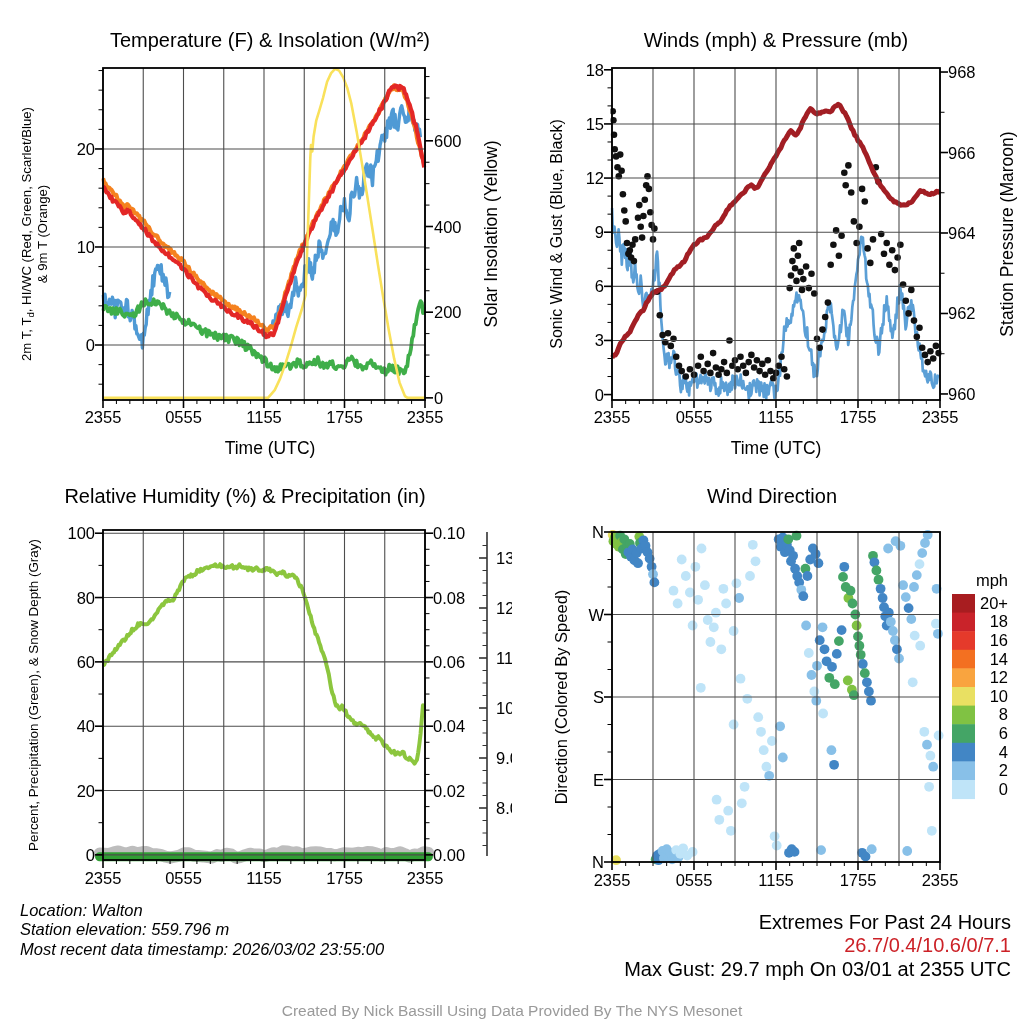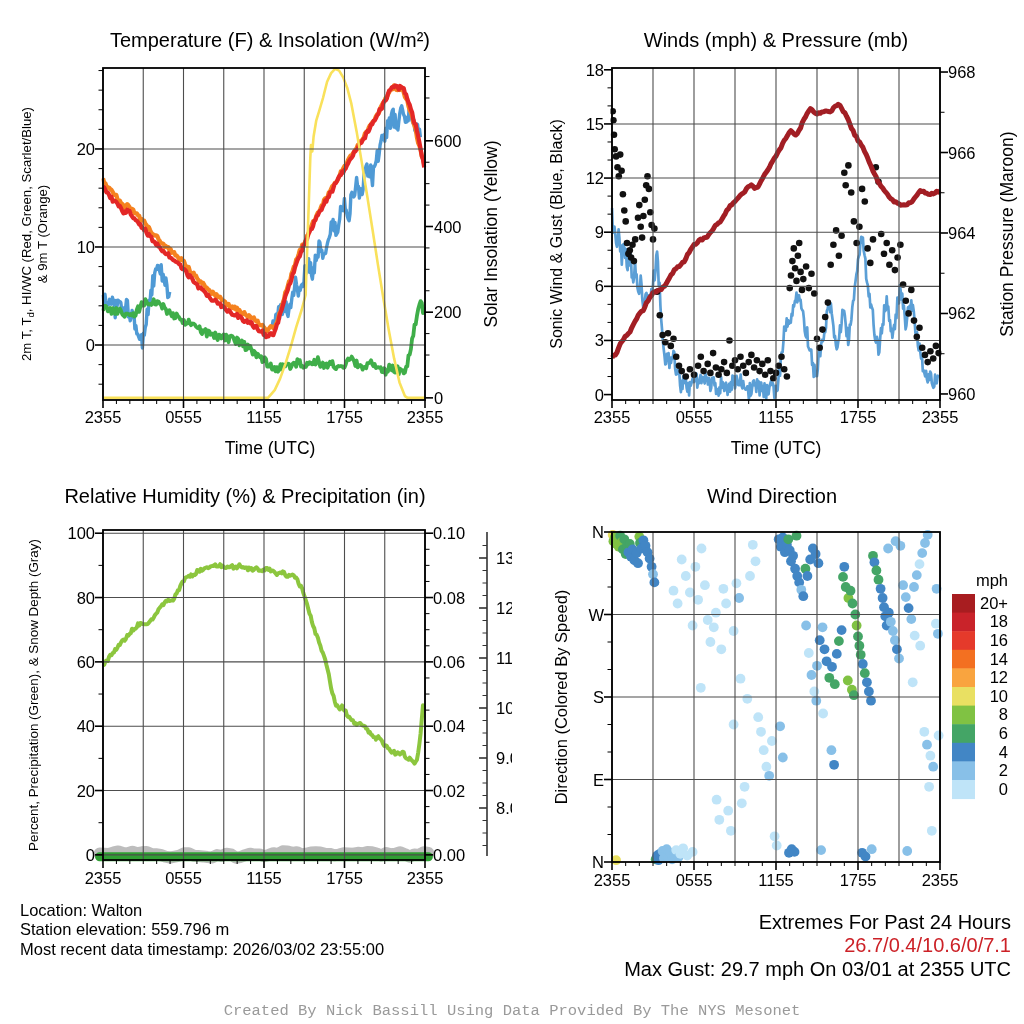--- a/index.html
+++ b/index.html
@@ -4,25 +4,25 @@
 <style>
   html,body{margin:0;padding:0;background:#fff;}
   .fig{position:relative;width:1024px;height:1024px;background:#fff;
        font-family:"Liberation Sans",sans-serif;color:#000;overflow:hidden;}
   .panel{position:absolute;}
   #c-tl{left:0;top:0;}
   #c-tr{left:512px;top:0;}
   #c-bl{left:0;top:470px;}
   #c-br{left:512px;top:470px;}
   svg text{font-family:"Liberation Sans",sans-serif;fill:#000;}
-  .foot-left{position:absolute;left:20px;top:901px;font-size:16.5px;line-height:19.4px;}
+  .foot-left{position:absolute;left:20px;top:901px;font-size:16.5px;line-height:19.4px;font-style:italic;}
   .foot-right{position:absolute;right:13px;top:911px;font-size:20px;line-height:23.4px;text-align:right;}
   .ext-vals{font-weight:normal;}
   .credit{position:absolute;left:0;top:1002px;width:100%;text-align:center;
-          font-size:15.5px;color:#9a9a9a;font-family:Liberation Mono, monospace;}
+          font-size:15.5px;color:#9a9a9a;}
 </style>
 </head>
 <body>
 
 <div class="fig">
   <svg id="c-tl" class="panel" width="512" height="470">
       <defs>
         <clipPath id="clip_temp_insolation">
           <rect x="101.5" y="66.5" width="325" height="335"></rect>
         </clipPath>

